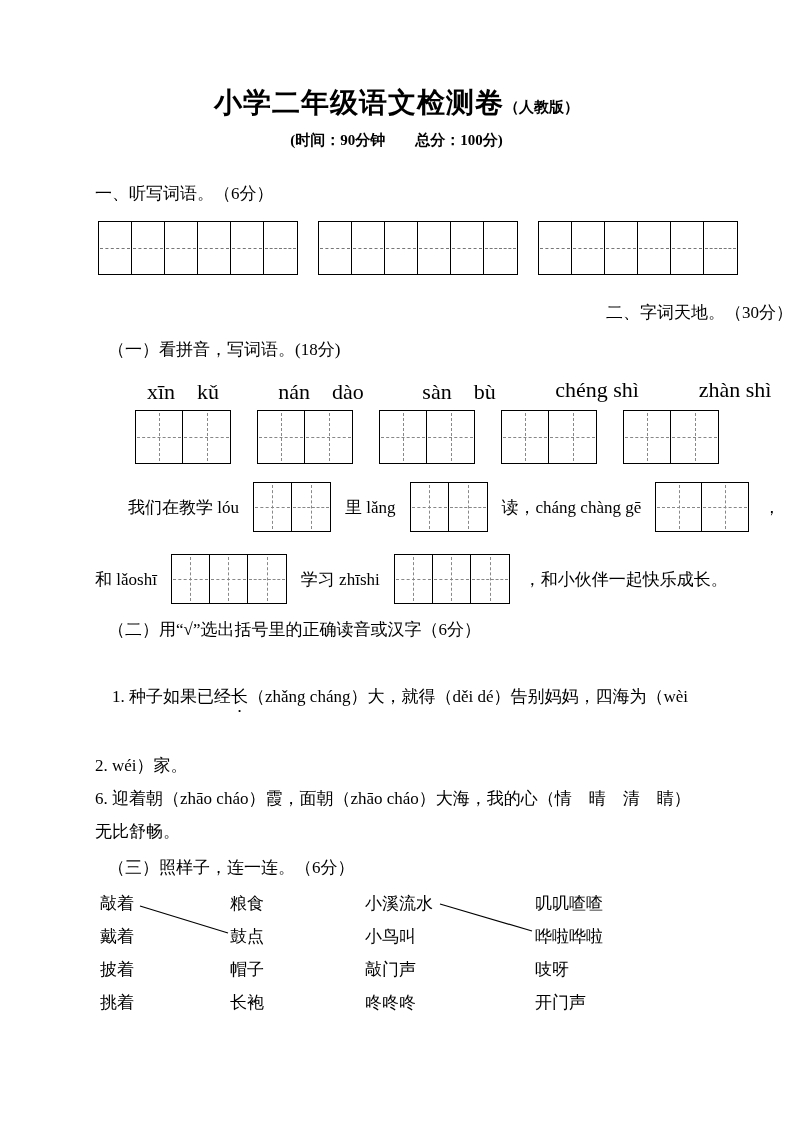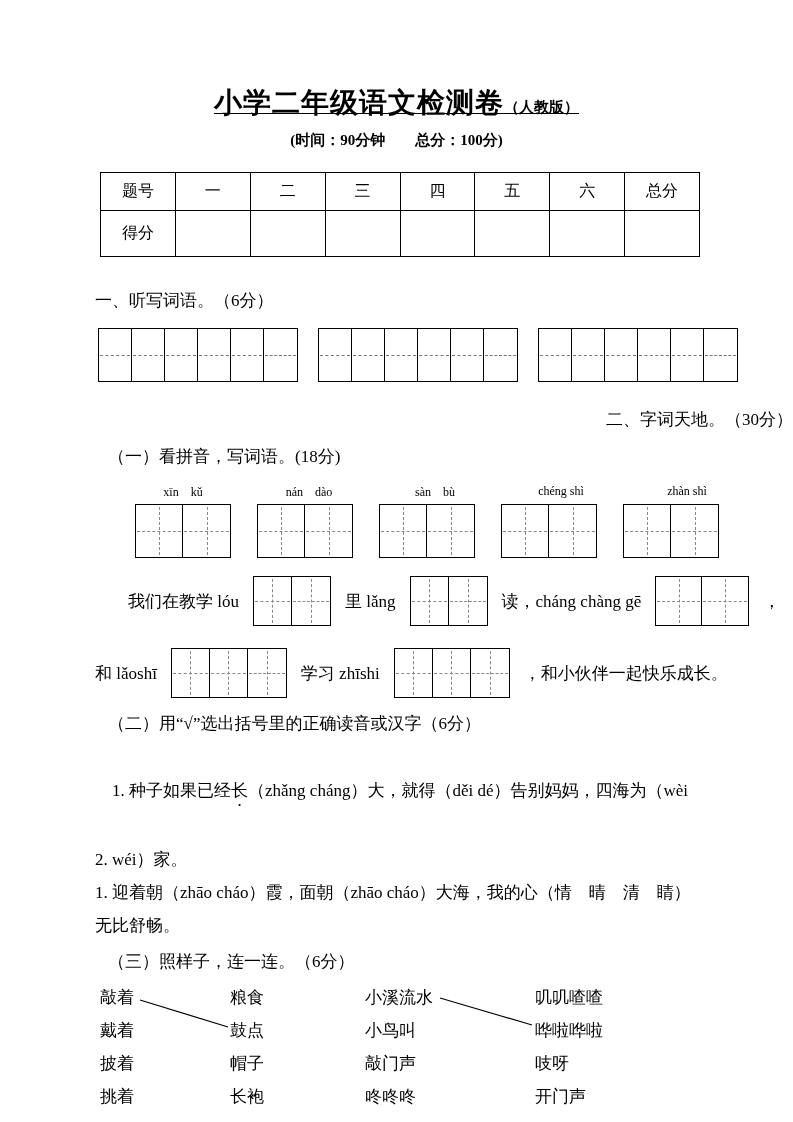--- a/index.html
+++ b/index.html
@@ -1,20 +1,20 @@
 <!DOCTYPE html>
 <html><head>
 <meta charset="utf-8">
 <style>
   * { box-sizing: border-box; margin: 0; padding: 0; }
   html, body { width: 793px; height: 1122px; background: #ffffff; color: #000;
     font-family: "Liberation Serif", "DejaVu Serif", serif; font-size: 17px; overflow: hidden; }
 
   
-  .title-row { text-align: center; margin-top: 84px; text-decoration: underline; }
+  .title-row { text-align: center; margin-top: 84px; }
   .main-title { font-size: 28px; font-weight: bold; letter-spacing: 1px; }
   .title-note { font-size: 15px; font-weight: bold; }
   .subtitle { text-align: center; font-size: 15px; font-weight: bold; margin-top: 9px; }
 
   
   .score-table { border-collapse: collapse; table-layout: fixed; width: 600px; margin: 22px 0 0 100px; }
   .score-table td { border: 1px solid #000; text-align: center; font-size: 16px; height: 38px; }
   .score-table tr.score-row td { height: 46px; }
 
   
@@ -24,21 +24,21 @@
   .part-title.p3 { margin-top: 8px; }
 
   
   .dict-row { display: flex; gap: 20px; margin: 16px 0 0 98px; }
   .dict-group { display: flex; border: 1px solid #000; }
   .dict-cell { width: 33px; height: 52px; border-right: 1px solid #000; position: relative; }
   .dict-cell:last-child { border-right: none; }
   .dict-cell::before { content: ""; position: absolute; left: 1px; right: 1px; top: 50%; border-top: 1px dashed #777; }
 
   
-  .pinyin-row { display: flex; gap: 30px; margin: 16px 0 0 135px; font-size: 12px; }
+  .pinyin-row { display: flex; gap: 42px; margin: 16px 0 0 135px; font-size: 22px; }
   .pinyin-item { width: 96px; text-align: center; white-space: pre; }
   .tian-row { display: flex; gap: 26px; margin: 3px 0 0 135px; }
   .tian-group { display: flex; border: 1px solid #000; background: #fff; }
   .tian-cell { width: 47px; height: 52px; border-right: 1px solid #000; position: relative; }
   .tian-cell:last-child { border-right: none; }
   .tian-cell::before { content: ""; position: absolute; left: 1px; right: 1px; top: 50%; border-top: 1px dashed #888; }
   .tian-cell::after  { content: ""; position: absolute; top: 2px; bottom: 2px; left: 50%; border-left: 1px dashed #888; }
 
   
   .tian-group.inline .tian-cell { width: 38px; height: 48px; }
@@ -66,44 +66,20 @@
 <body>
 
 <div class="paper">
 
   <div class="title-row">
     <span class="main-title">小学二年级语文检测卷</span><span class="title-note">（人教版）</span>
   </div>
 
   <div class="subtitle">(时间：90分钟　　总分：100分)</div>
 
-  <table class="score-table">
-    <tbody>
-      <tr>
-        <td>题号</td>
-        <td>一</td>
-        <td>二</td>
-        <td>三</td>
-        <td>四</td>
-        <td>五</td>
-        <td>六</td>
-        <td>总分</td>
-      </tr>
-      <tr class="score-row">
-        <td>得分</td>
-        <td></td>
-        <td></td>
-        <td></td>
-        <td></td>
-        <td></td>
-        <td></td>
-        <td></td>
-      </tr>
-    </tbody>
-  </table>
 
   <div class="sec1-title">一、听写词语。（6分）</div>
 
   <div class="dict-row">
     <div class="dict-group">
       <div class="dict-cell"></div>
       <div class="dict-cell"></div>
       <div class="dict-cell"></div>
       <div class="dict-cell"></div>
       <div class="dict-cell"></div>
@@ -195,21 +171,21 @@
     </div>
     <span>，和小伙伴一起快乐成长。</span>
   </div>
 
   <div class="part-title">（二）用“√”选出括号里的正确读音或汉字（6分）</div>
 
   <div class="text-line first">
     <span>1. 种子如果已经</span><span class="em-dot">长</span><span>（zhǎng cháng）大，就得（děi dé）告别妈妈，四海为（wèi</span>
   </div>
   <div class="text-line">2. wéi）家。</div>
-  <div class="text-line">1. 迎着朝（zhāo cháo）霞，面朝（zhāo cháo）大海，我的心（情　晴　清　睛）</div>
+  <div class="text-line">6. 迎着朝（zhāo cháo）霞，面朝（zhāo cháo）大海，我的心（情　晴　清　睛）</div>
   <div class="text-line">无比舒畅。</div>
 
   <div class="part-title p3">（三）照样子，连一连。（6分）</div>
 
   <div class="match-block">
     <svg class="match-lines" width="645" height="135" viewBox="0 0 645 135">
       <line x1="40" y1="19" x2="128" y2="46" stroke="#000" stroke-width="1.2"></line>
       <line x1="340" y1="17" x2="432" y2="44" stroke="#000" stroke-width="1.2"></line>
     </svg>
     <div class="match-grid">

